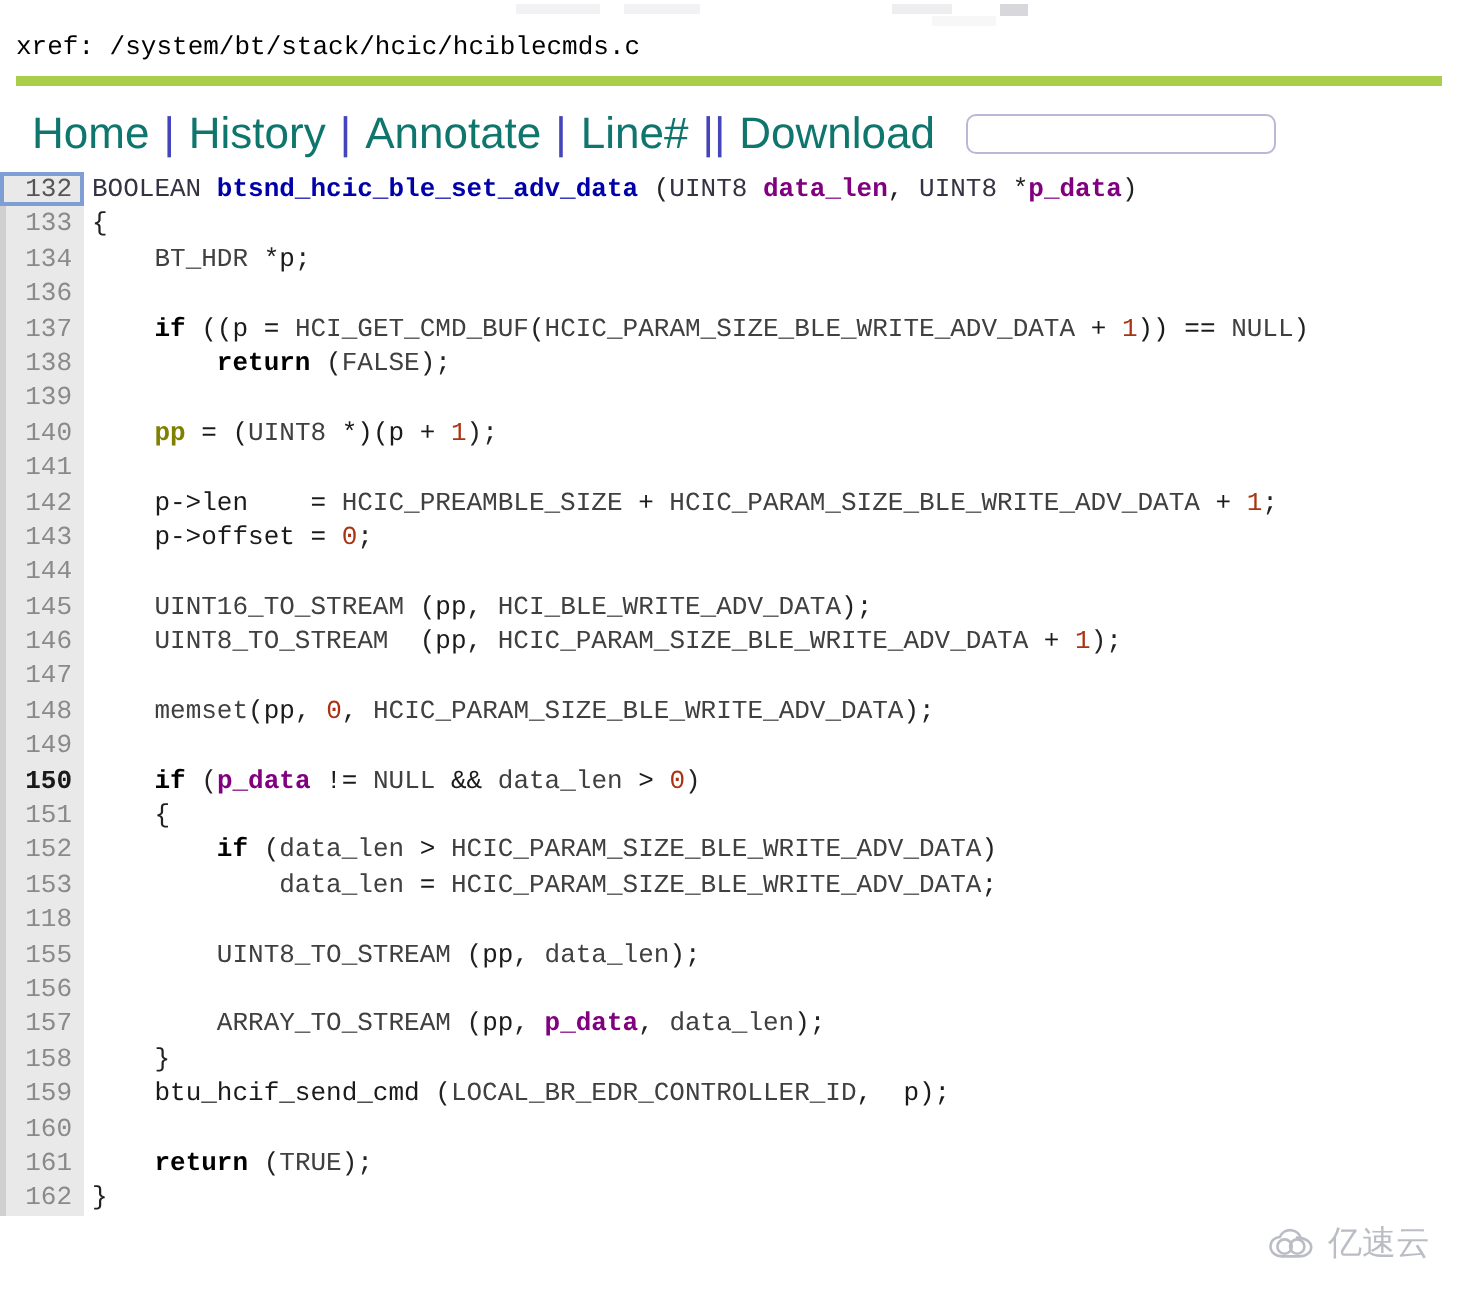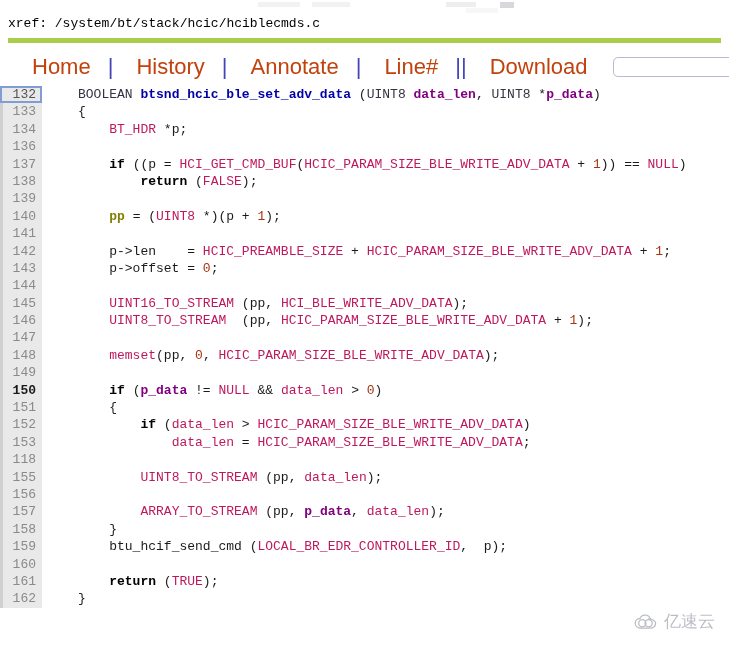--- a/index.html
+++ b/index.html
@@ -65,26 +65,25 @@
     width: 715px;
     height: 34px;
     display: flex;
     align-items: center;
     font-family: "Liberation Sans", "DejaVu Sans", sans-serif;
     font-size: 22px;
     color: #2222aa;
     white-space: nowrap;
   }
   .nav-link {
-    color: #c2410c;
+    color: #0f766e;
     text-decoration: none;
-    padding: 0 17px 0 7px;
+    padding: 0 7px 0 7px;
     line-height: 26px;
     cursor: pointer;
-    margin-left: 16px;
   }
   .nav-link:first-child { padding-left: 2px; }
   .nav-sep {
     color: #4444bb;
     font-size: 22px;
     line-height: 26px;
   }
   .nav-search {
     margin-left: 8px;
     width: 155px;
@@ -111,21 +110,20 @@
     overflow: hidden;
     font-family: "Liberation Mono", "DejaVu Sans Mono", monospace;
     font-size: 13px;
   }
   .code-line {
     display: flex;
     align-items: center;
     height: 17.4px;
     line-height: 17.4px;
     white-space: pre;
-    gap: 12px;
   }
   .gutter {
     flex: 0 0 42px;
     width: 42px;
     box-sizing: border-box;
     text-align: right;
     padding-right: 6px;
     background: #e9e9e9;
     color: #8a8a8a;
     font-family: "Liberation Mono", "DejaVu Sans Mono", monospace;
@@ -142,34 +140,34 @@
     border: 2px solid #7f9fd4;
     border-left: 2px solid #7f9fd4;
     background: #e9e9e9;
     padding-right: 4px;
     height: 17.4px;
     box-sizing: border-box;
     line-height: 14px;
   }
   .src {
     flex: 1 1 auto;
-    padding-left: 24px;
+    padding-left: 4px;
     color: #111111;
     white-space: pre;
     overflow: hidden;
   }
 
   
   .t-plain  { color: #1a1a1a; }
   .t-kw     { color: #000000; font-weight: bold; }
   .t-type   { color: #333344; }
   .t-fn     { color: #0000aa; font-weight: bold; }
   .t-param  { color: #800080; font-weight: bold; }
   .t-var    { color: #808000; font-weight: bold; }
-  .t-ref    { color: #be185d; }
+  .t-ref    { color: #404040; }
   .t-num    { color: #aa3311; }
   .t-punct  { color: #222222; }
 
   
   .watermark {
     position: absolute;
     right: 14px;
     bottom: 14px;
     display: flex;
     align-items: center;

